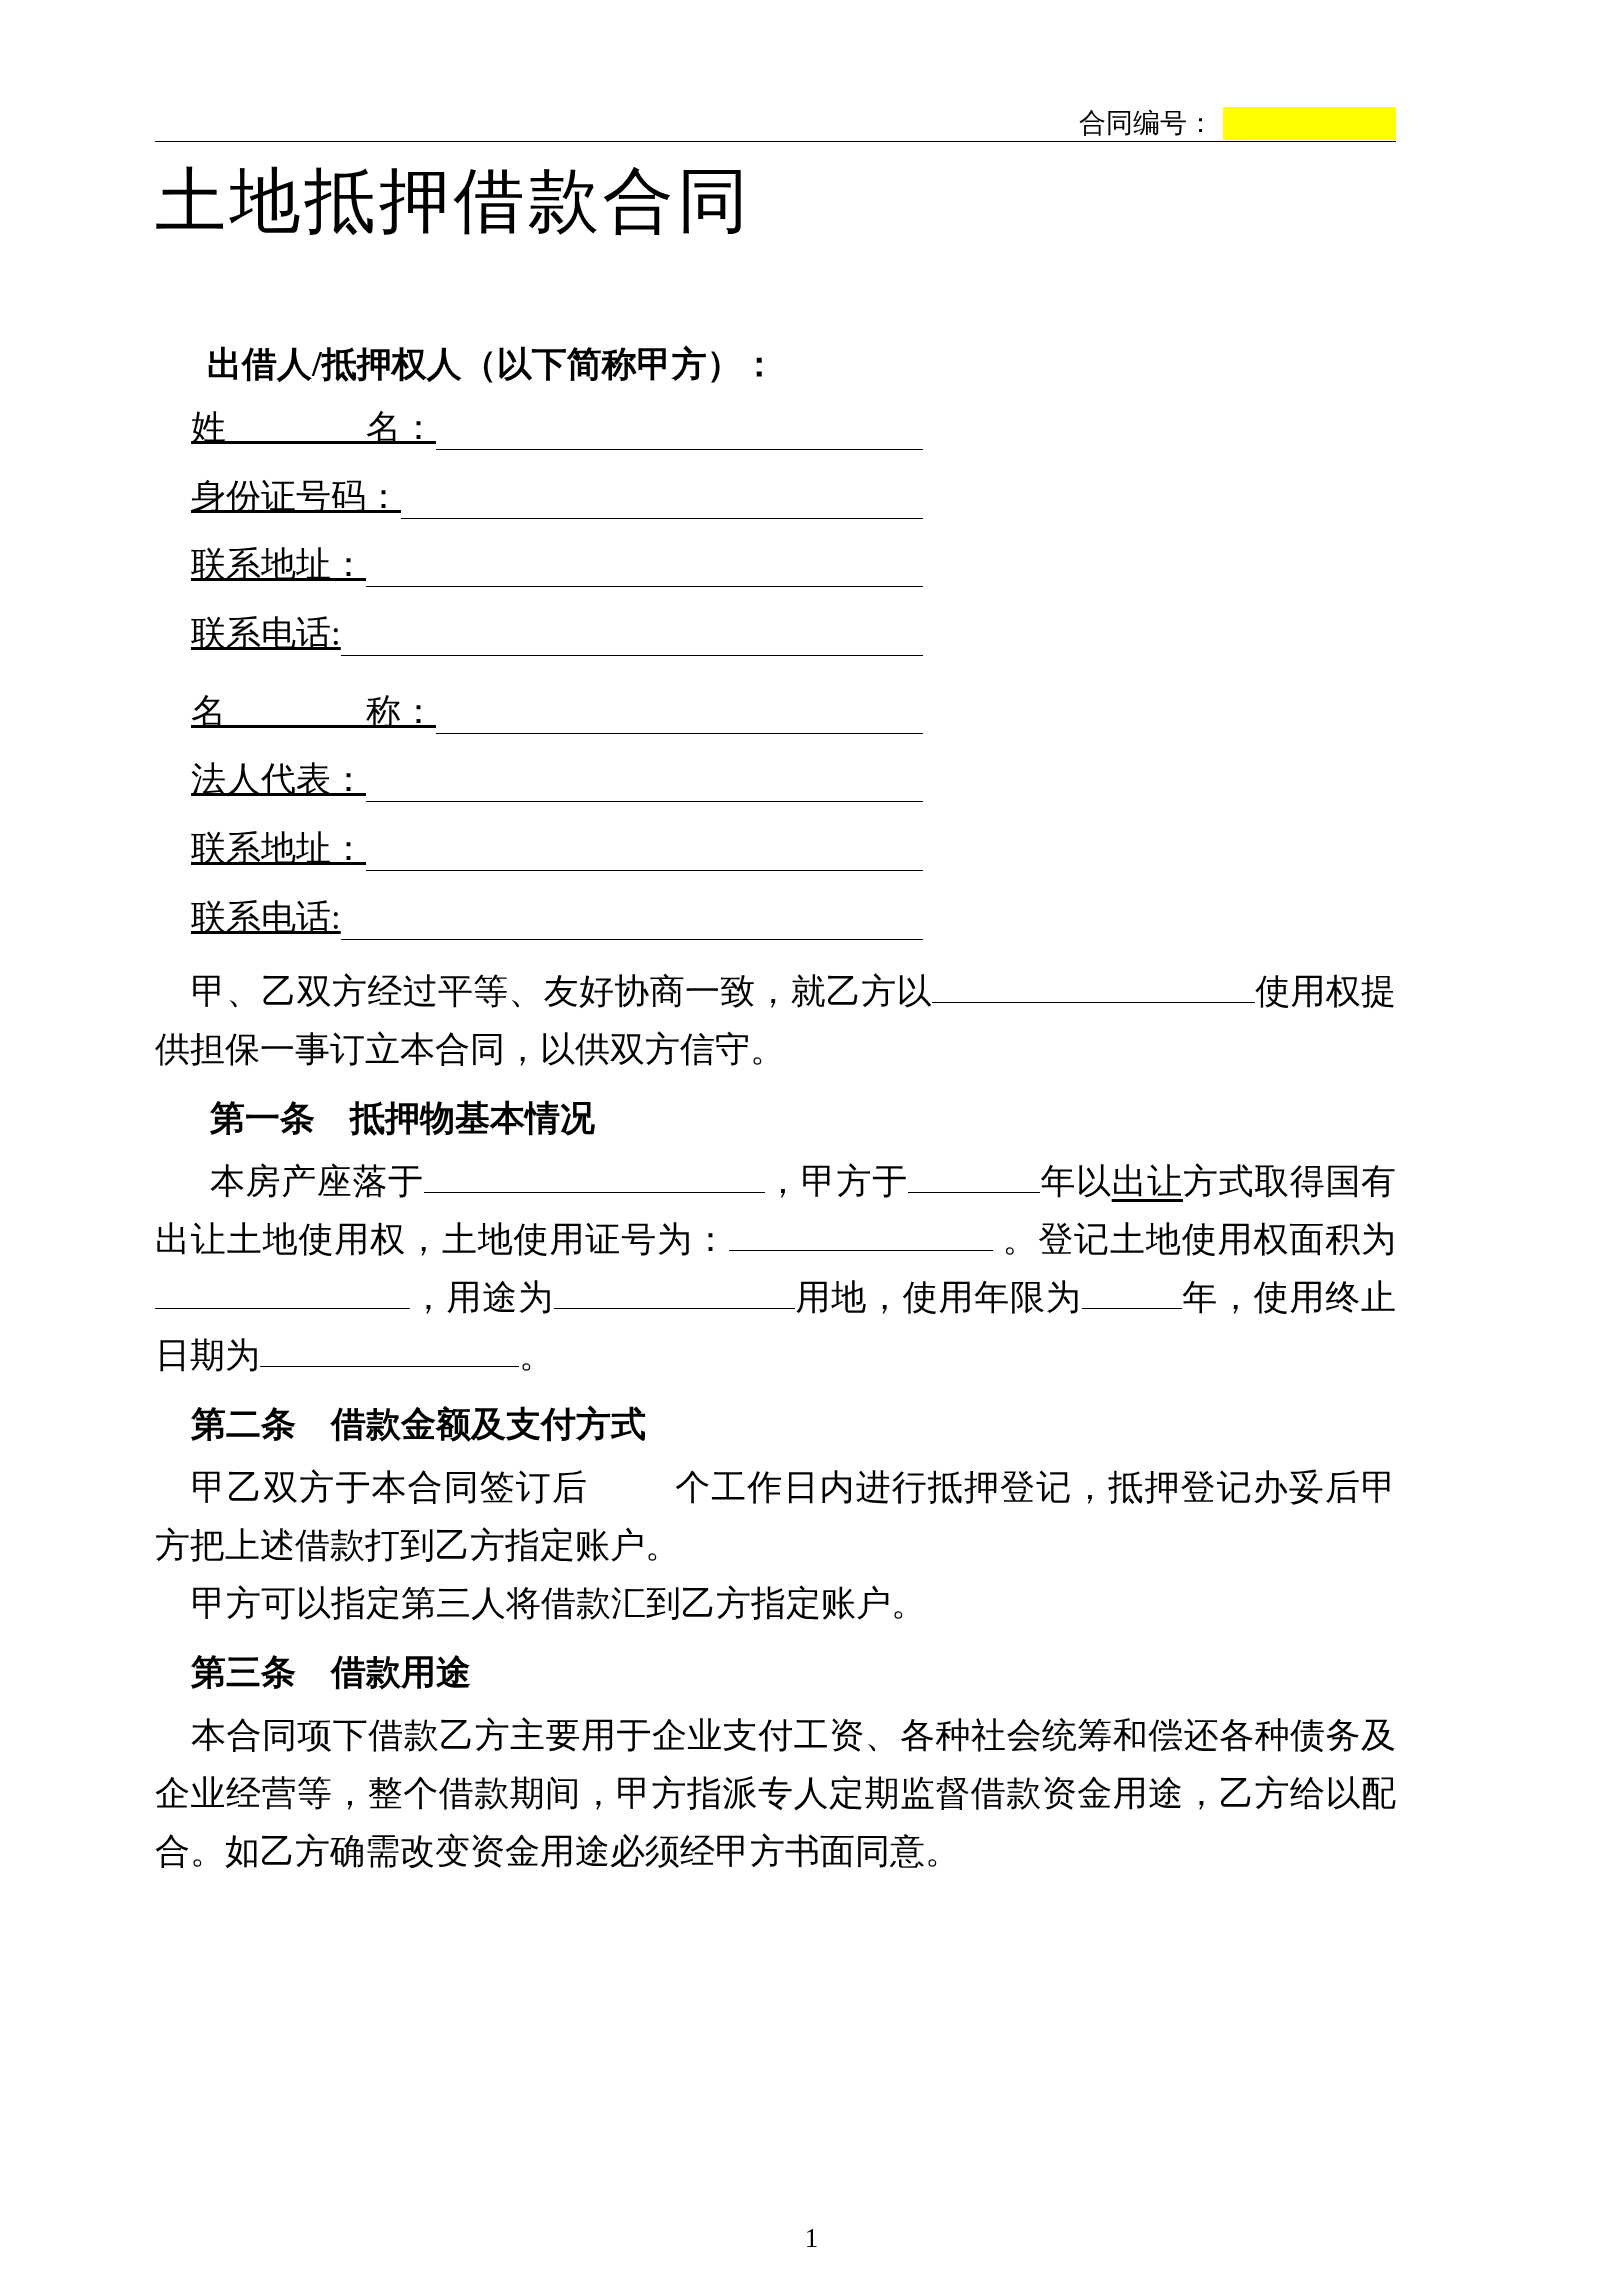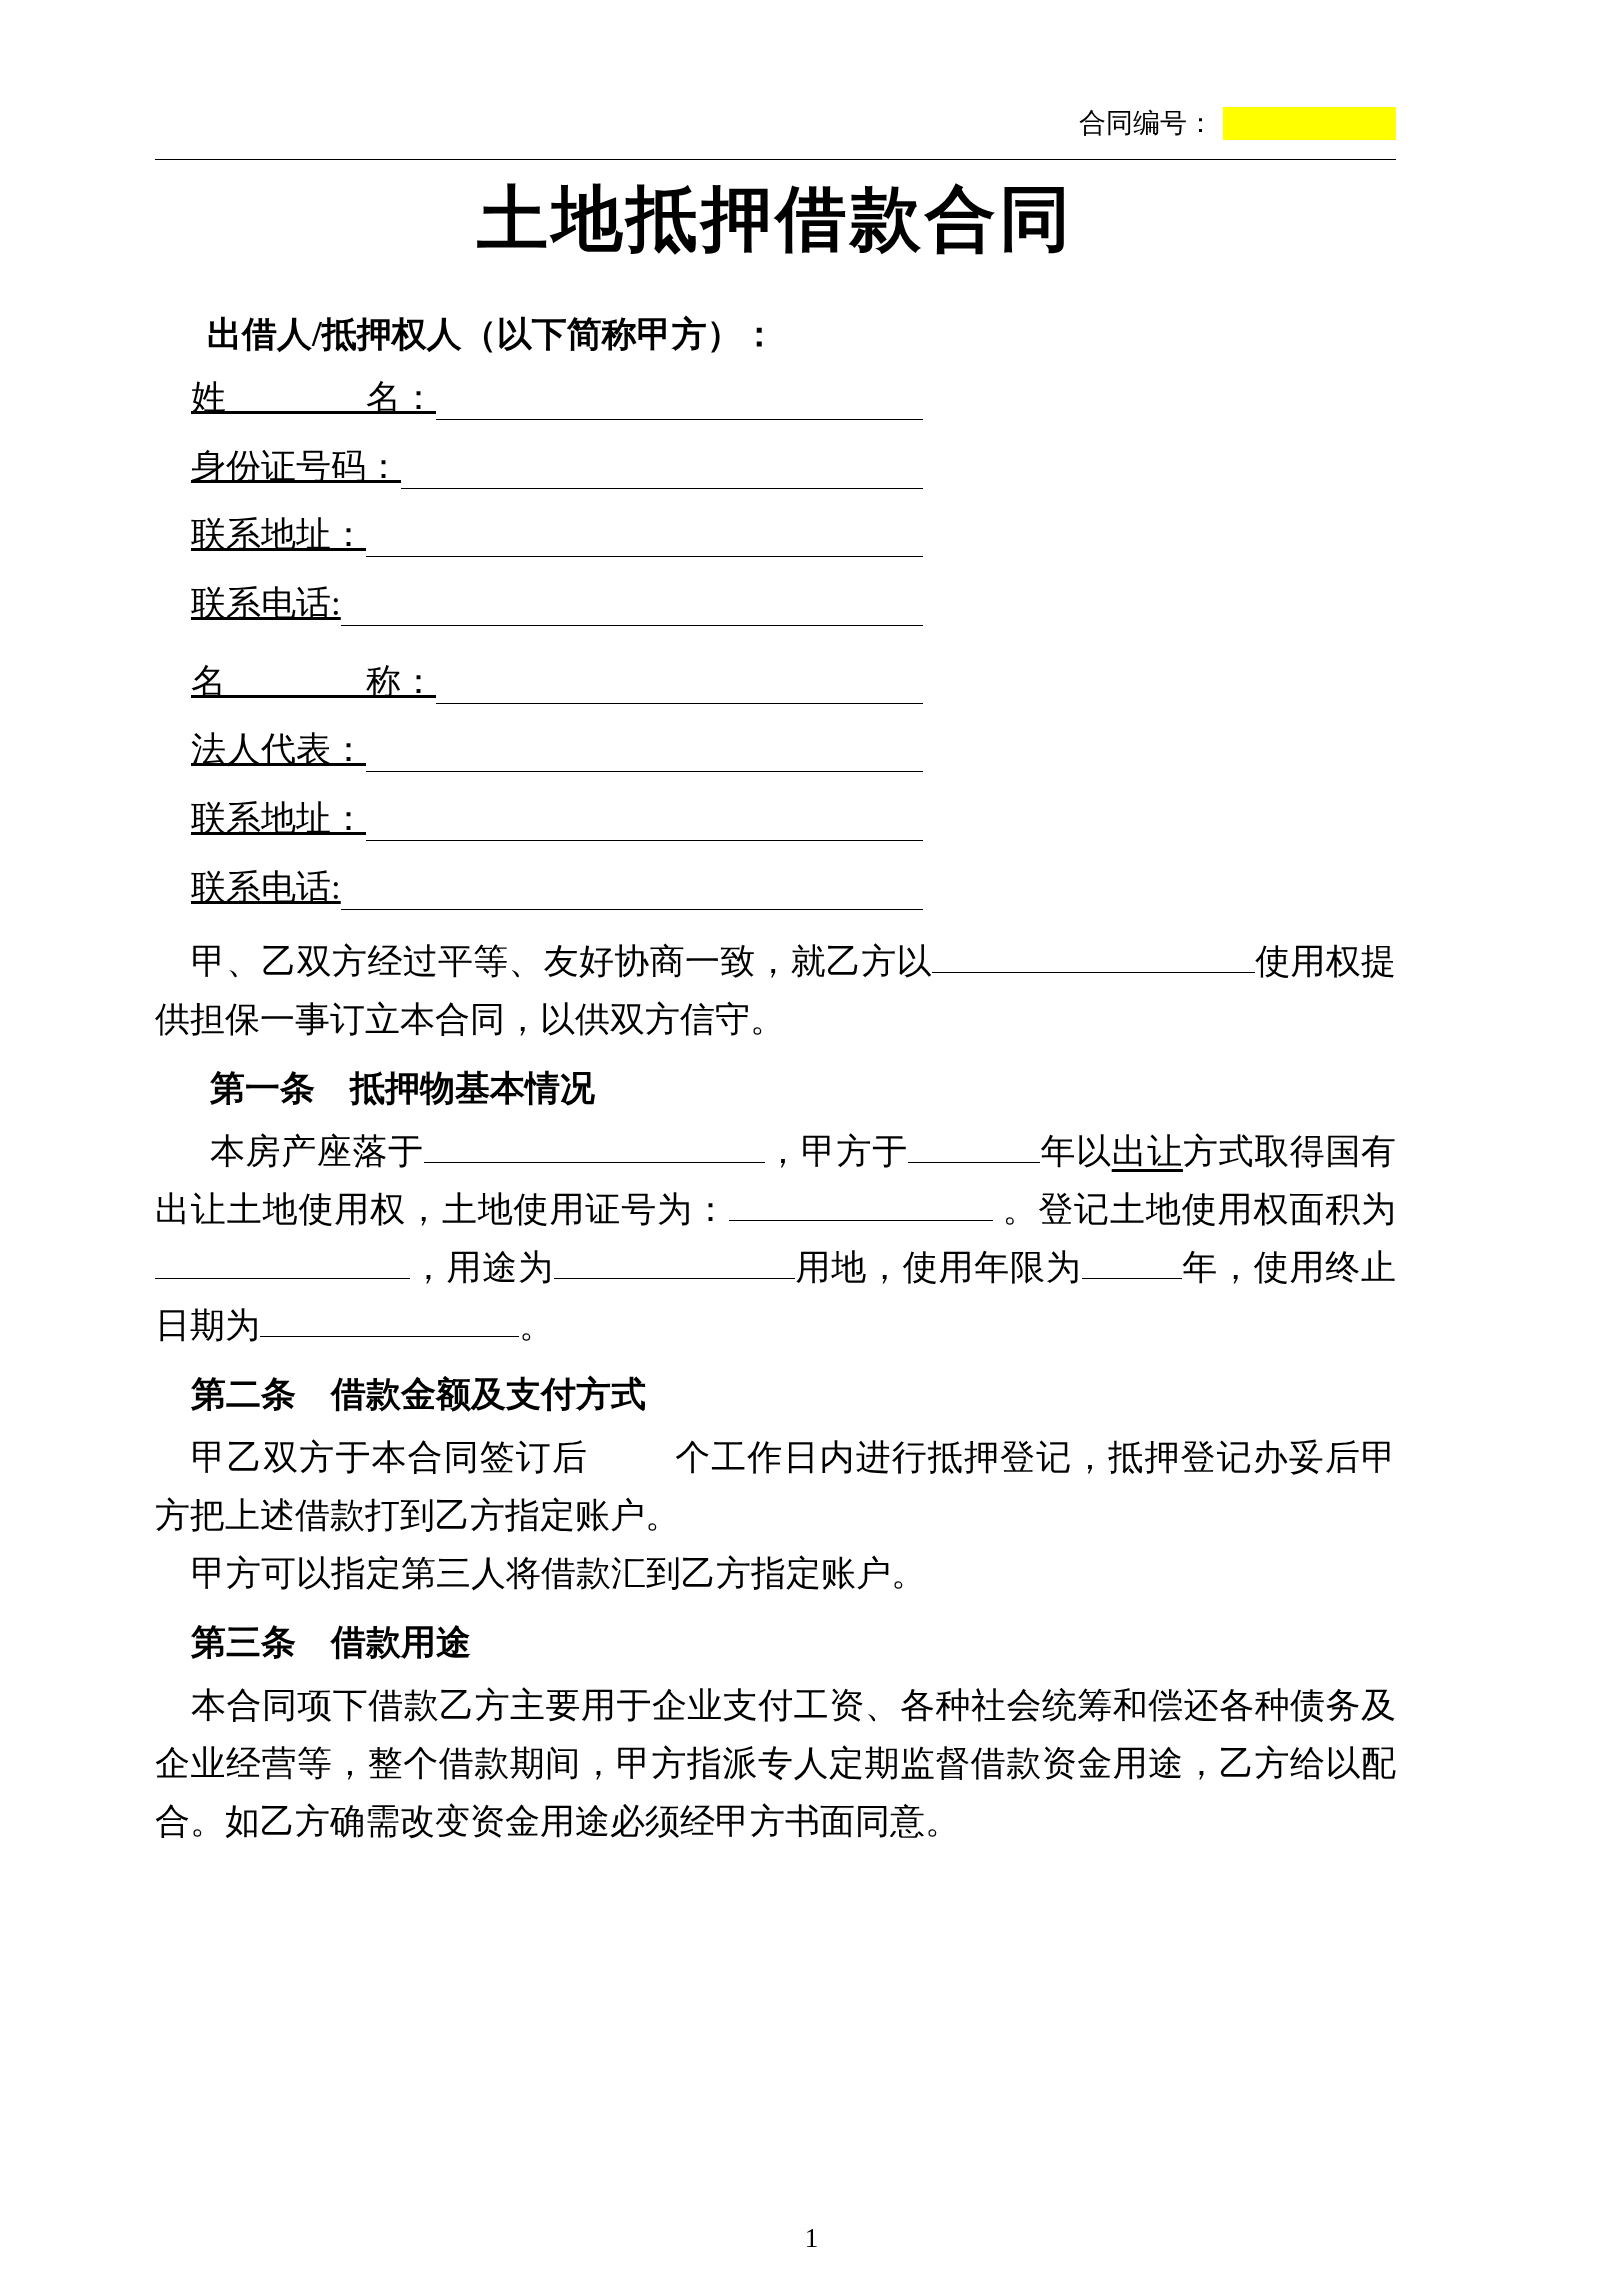--- a/index.html
+++ b/index.html
@@ -12,29 +12,29 @@
     color:#000;
     font-family:"Liberation Serif","DejaVu Serif",serif;
     font-size:35px;
     padding:107px 227px 0 155px;
     overflow:hidden;
   }
   
   .header {
     display:flex; justify-content:flex-end; align-items:flex-end; gap:9px;
     border-bottom:1.8px solid #000;
-    padding-bottom:19px;
+    padding-bottom:1px;
     font-size:27px; line-height:33px;
   }
   .hl-blank { width:173px; height:33px; }
   
   .title {
-    margin-top:12.7px; margin-bottom:47px;
-    font-size:71px; font-weight:bold; letter-spacing:3.6px;
-    text-align:center; line-height:1.3;
+    margin-top:12.7px; margin-bottom:95px;
+    font-size:71px; font-weight:normal; letter-spacing:3.6px;
+    line-height:1.3;
   }
   
   .party-heading { font-weight:bold; margin-left:52px; margin-bottom:18px; line-height:45px; }
   .fields { margin-left:36px; }
   .field-row { display:flex; align-items:flex-end; width:732px; height:45px; margin-bottom:23.6px;text-decoration:underline; }
   .field-label { white-space:pre; line-height:44px; }
   .field-blank { flex:1; border-bottom:1.8px solid #000; height:42px; }
   .party-b { margin-top:33px; }
   
   .para { line-height:58px; text-align:justify; text-indent:36px; }

